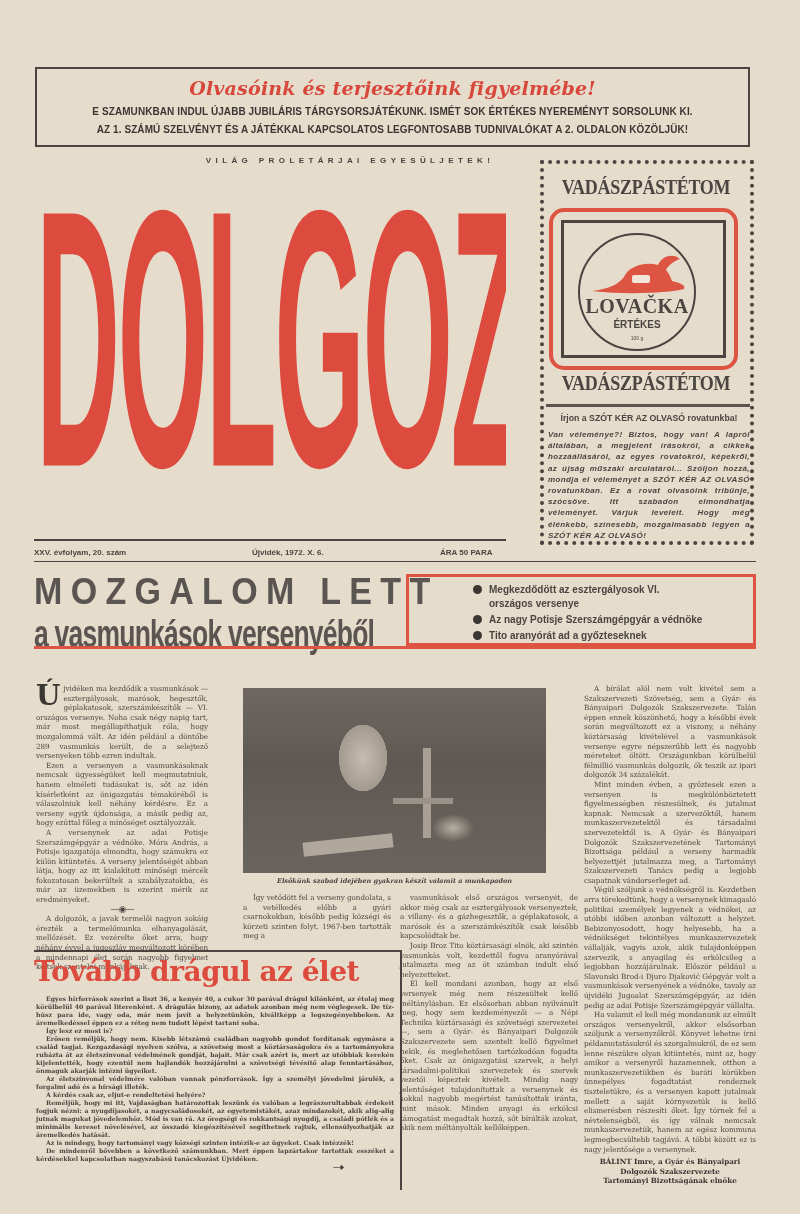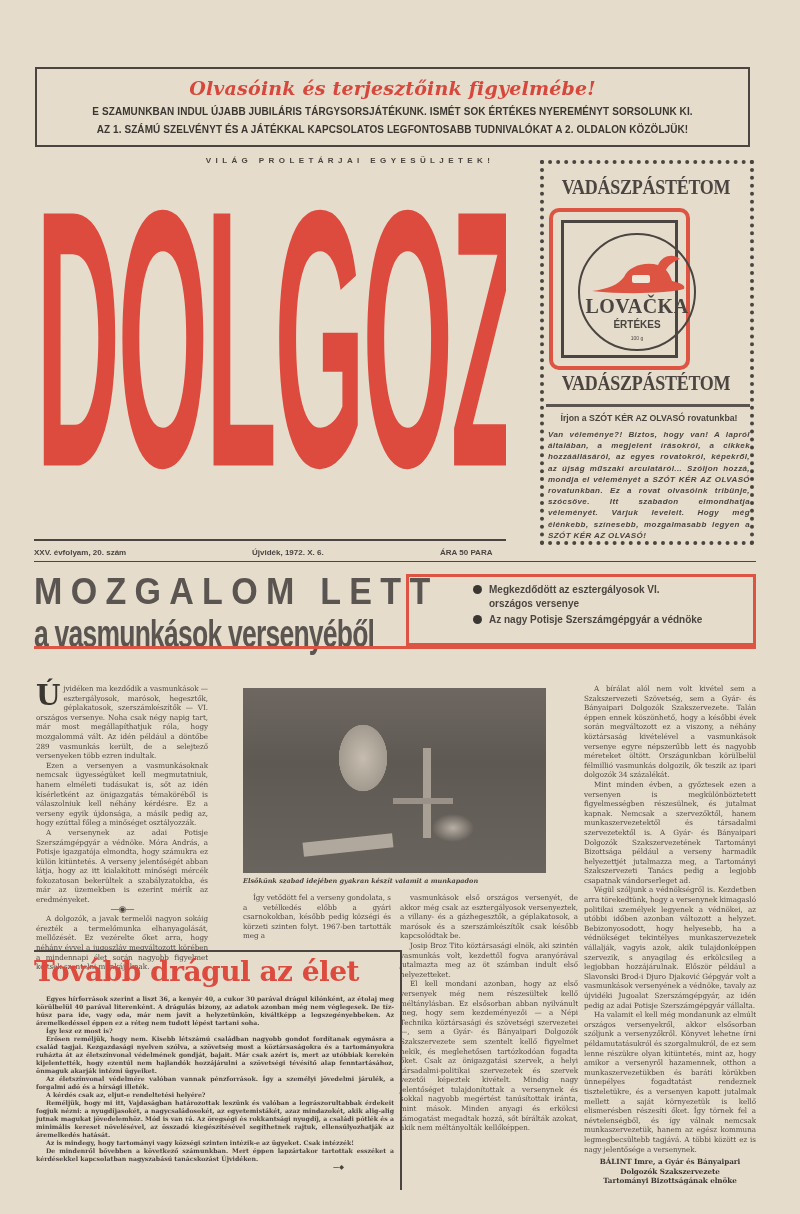--- a/index.html
+++ b/index.html
@@ -40,22 +40,22 @@
   .dotbox {
     left:540px; top:160px; width:214px; height:385px;
     border:4px dotted #4a4541; box-sizing:border-box;
   }
   .ad-word {
     text-align:center; font-family:"Liberation Serif", serif; font-weight:bold;
     font-size:20px; color:#4a4541; letter-spacing:-0.3px;
     transform:scaleX(0.9);
   }
   .ad-frame {
-    left:549px; top:208px; width:141px; height:162px;
-    border:4px solid #de5443; border-radius:10px; box-sizing:border-box;
+    left:549px; top:208px; width:189px; height:162px;
+    border:4px solid #de5443; border-radius:15px; box-sizing:border-box;
   }
   .ad-inner {
     position:absolute; left:8px; top:8px; right:8px; bottom:8px;
     border:3px solid #4a4541; box-sizing:border-box;
   }
   .ad-circle {
     position:absolute; left:14px; top:10px; width:118px; height:118px;
     border:2px solid #4a4541; border-radius:50%; box-sizing:border-box;
     text-align:center;
   }
@@ -137,21 +137,21 @@
     position:absolute; left:180px; top:60px; width:8px; height:90px; background:#a8a095;
   }
   .photo .tool2 {
     position:absolute; left:150px; top:110px; width:60px; height:6px; background:#9a9288;
   }
   .photo .arm {
     position:absolute; left:60px; top:150px; width:90px; height:14px; background:#b1a89d;
     transform:rotate(-6deg);
   }
   .caption {
-    left:243px; top:877px; width:303px; text-align:left;
+    left:243px; top:877px; width:303px; text-align:center;
     font-family:"DejaVu Serif", serif; font-style:italic; font-weight:bold;
     font-size:6.5px; color:#4a4541;
   }
   .headline-red {
     left:34px; top:955px; width:380px;
     font-family:"DejaVu Serif", serif; font-weight:bold; color:#dd4a3e;
     font-size:28px; letter-spacing:-0.5px; white-space:nowrap;
   }
   .box2-line { left:400px; top:950px; width:2px; height:240px; background:#4a4541; }
   .box2-top { left:34px; top:950px; width:368px; height:2px; background:#4a4541; }
@@ -223,20 +223,24 @@
 </div>
 
 <div class="abs bulletbox">
   <div class="b">
     <span class="dot"></span>
     <span style="max-width:200px;">Megkezdődött az esztergályosok VI. országos versenye</span>
   </div>
   <div class="b">
     <span class="dot"></span>
     <span>Az nagy Potisje Szerszámgépgyár a védnöke</span>
+  </div>
+  <div class="b">
+    <span class="dot"></span>
+    <span>Tito aranyórát ad a győzteseknek</span>
   </div>
 </div>
 <div class="abs red-underline"></div>
 
 <div class="abs col" style="left:36px; top:684px; width:172px;">
   <p style="text-indent:0;"><span class="dropcap">Ú</span><span>jvidéken ma kezdődik a vasmunkások — esztergályosok, marósok, hegesztők, géplakatosok, szerszámkészítők — VI. országos versenye. Noha csak négy napig tart, már most megállapíthatjuk róla, hogy mozgalommá vált. Az idén például a döntőbe 289 vasmunkás került, de a selejtező versenyeken több ezren indultak.</span></p>
   <p>Ezen a versenyen a vasmunkásoknak nemcsak ügyességüket kell megmutatniuk, hanem elméleti tudásukat is, sőt az idén kísérletként az önigazgatás témaköréből is válaszolniuk kell néhány kérdésre. Ez a verseny egyik újdonsága, a másik pedig az, hogy ezúttal főleg a minőséget osztályozzák.</p>
   <p>A versenynek az adai Potisje Szerszámgépgyár a védnöke. Móra András, a Potisje igazgatója elmondta, hogy számukra ez külön kitüntetés. A verseny jelentőségét abban látja, hogy az itt kialakított minőségi mércék fokozatosan bekerültek a szabályzatokba, és már az üzemekben is ezerint mérik az eredményeket.</p>
   <div class="ornament">—◉—</div>
   <p>A dolgozók, a javak termelői nagyon sokáig érezték a termelőmunka elhanyagolását, mellőzését. Ez vezérelte őket arra, hogy néhány évvel a jugoszláv megváltozott körében a mindennapi élet során nagyobb figyelmet keltsek szentelni munkájuknak.</p>

